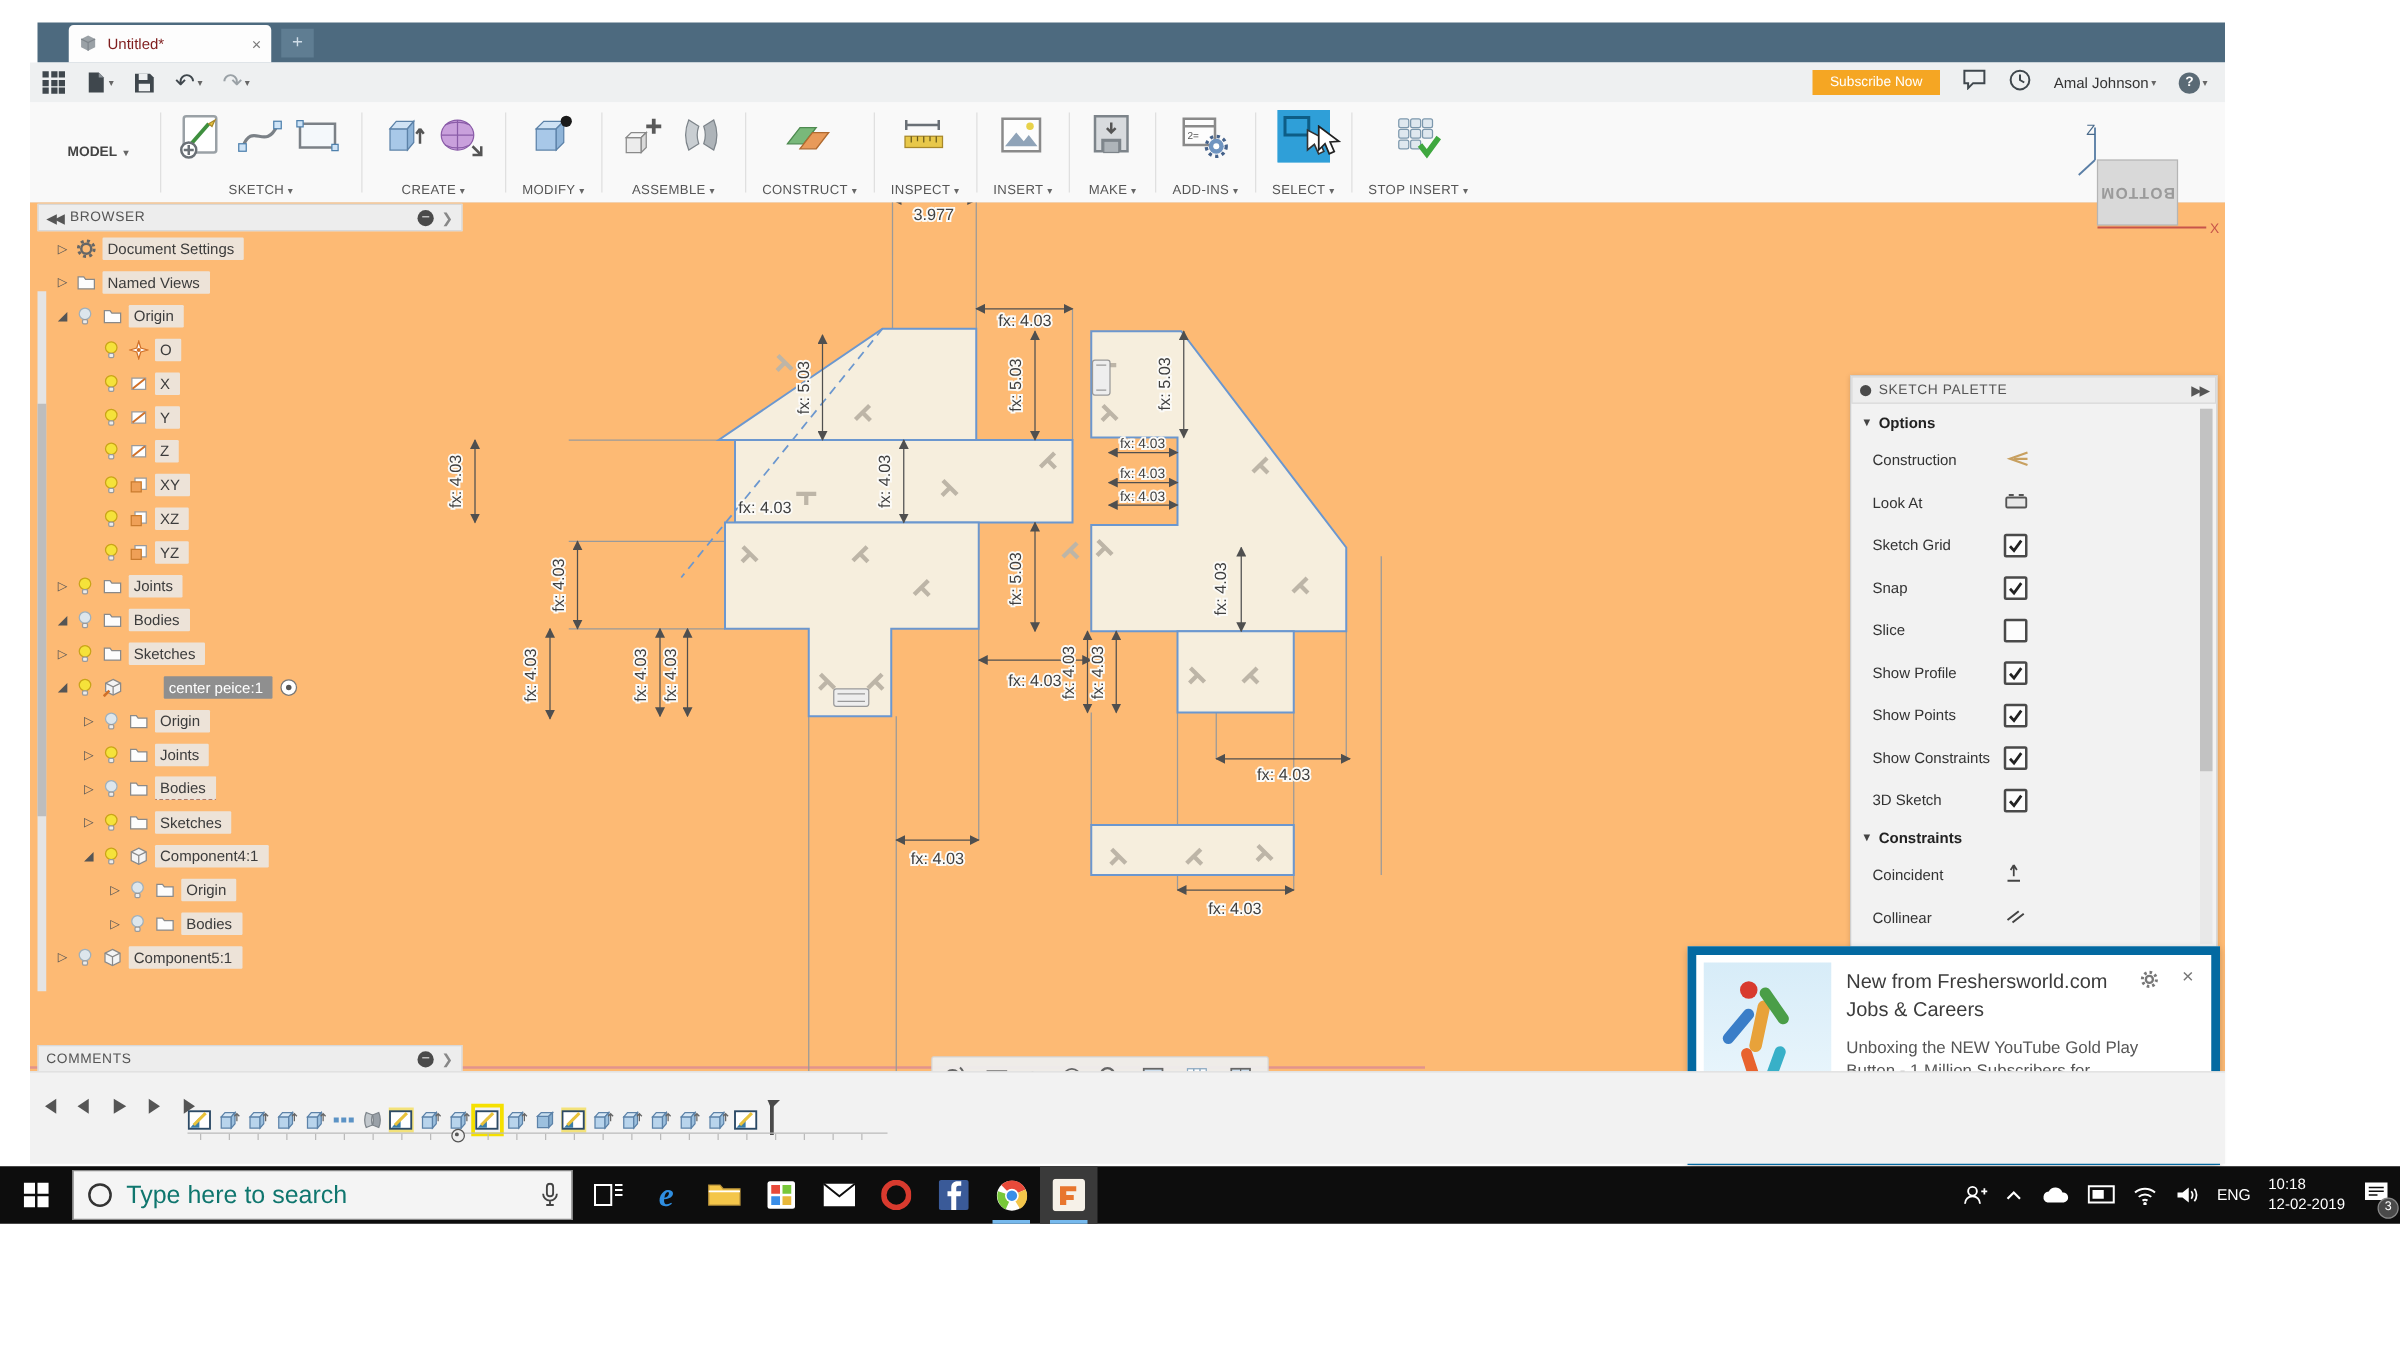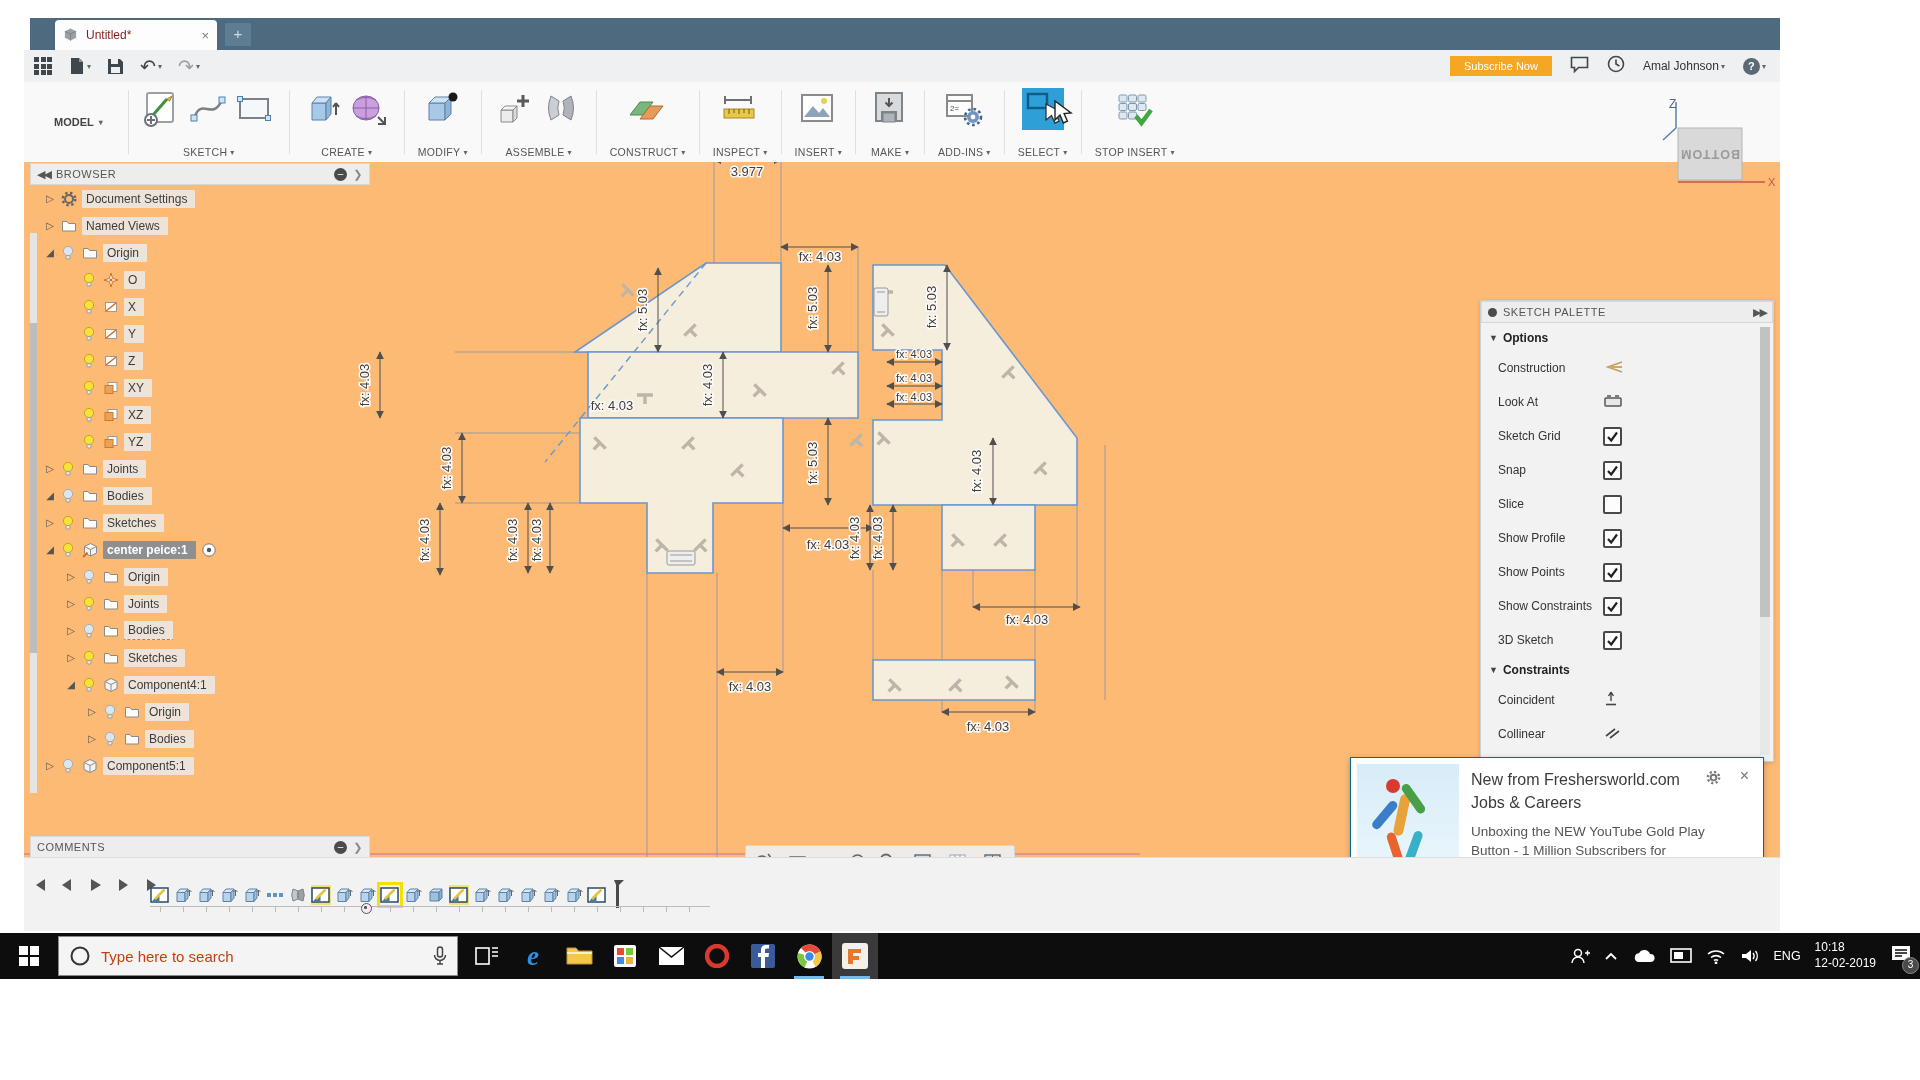--- a/index.html
+++ b/index.html
@@ -43,38 +43,38 @@
   #browser{left:30px;top:163px;width:340px;height:672px;}
   .pan-head{height:20px;background:#ededed;border:1px solid #d8d8d8;display:flex;align-items:center;
     font-size:11px;color:#555;letter-spacing:.5px;padding:0 6px;gap:6px;}
   .pan-head .spacer{flex:1;}
   .dotmin{width:13px;height:13px;border-radius:50%;background:#4a4a4a;color:#fff;font-size:10px;
     line-height:12px;text-align:center;}
   #tree{position:absolute;left:0;top:22px;right:0;}
   .trow{height:27px;display:flex;align-items:center;gap:5px;font-size:12px;color:#3c3c3c;}
   .trow .arr{width:12px;text-align:center;color:#555;font-size:10px;}
   .trow .lbl{background:rgba(234,234,234,.85);padding:2px 8px 2px 4px;border-radius:1px;}
-  .trow.sel .lbl{background:#8f8f8f;color:#fff;font-weight:bold;}
+  .trow.sel .lbl{background:#8f8f8f;color:#fff;font-weight:normal;margin-left:28px;}
   .trow .lbl.dash{border-bottom:1px dashed #b07a6a;}
   .tico{width:16px;height:16px;display:inline-block;}
   #brw-scroll{left:0px;top:70px;width:7px;height:560px;background:#e4e4e4;}
   #brw-thumb{left:0;top:90px;width:7px;height:330px;background:#bdbdbd;}
   #comments{left:30px;top:836px;width:340px;height:24px;}
   
   #palette{left:1480px;top:300px;width:292px;height:460px;background:#f2f2f2;border:1px solid #cfcfcf;
     box-shadow:0 1px 4px rgba(0,0,0,.15);}
   #pal-rows{position:absolute;left:0;top:24px;right:14px;}
   .prow{display:flex;align-items:center;height:34px;padding-left:17px;font-size:12px;color:#333;}
   .prow.hdr{height:26px;font-weight:bold;color:#222;gap:5px;padding-left:8px;}
   .prow .plbl{width:105px;}
   .chk{width:15px;height:15px;border:2px solid #4a4a4a;border-radius:2px;background:#fdfdfd;}
   #pal-scroll{right:3px;top:26px;width:10px;bottom:6px;background:#e8e8e8;}
   #pal-thumb{left:0;top:0px;width:10px;height:290px;background:#c2c2c2;}
   
-  #ad{left:1350px;top:757px;width:412px;height:161px;background:#fff;border:1px solid #0369a1;
+  #ad{left:1350px;top:757px;width:412px;height:161px;background:#fff;border:7px solid #0369a1;
     box-shadow:0 2px 6px rgba(0,0,0,.25);}
   #ad-logo{left:6px;top:6px;width:102px;height:148px;background:linear-gradient(#d7ecf8,#f2fafe);}
   #ad-logo .fw{position:absolute;left:0;right:0;bottom:6px;text-align:center;font-size:10px;font-weight:bold;}
   #ad-text{left:120px;top:10px;width:245px;}
   #ad-title{font-size:16px;color:#3c3c3c;line-height:1.45;}
   #ad-body{font-size:13.5px;color:#555;margin-top:9px;line-height:1.35;}
   #ad-url{font-size:13px;color:#a8a8a8;margin-top:11px;}
   #ad-gear{right:42px;top:12px;color:#777;font-size:15px;}
   #ad-close{right:14px;top:9px;color:#777;font-size:16px;}
   
@@ -89,21 +89,21 @@
   #tl-icons{left:126px;top:20px;display:flex;gap:3px;align-items:center;}
   .tli{width:20px;height:20px;position:relative;}
   .tli.hl{background:#f3e27a;}
   .tli.bord{outline:3px solid #f5e000;}
   #tl-ruler{left:126px;top:48px;width:560px;height:10px;border-top:1px solid #bbb;}
   
   #taskbar{left:0;top:933px;width:1920px;height:46px;background:#0d0d0d;display:flex;align-items:center;}
   #start{width:58px;height:46px;display:flex;align-items:center;justify-content:center;}
   #searchbox{width:400px;height:40px;background:#f4f4f4;border:1px solid #888;display:flex;
     align-items:center;gap:10px;padding:0 10px;box-sizing:border-box;}
-  #searchbox .ph{color:#c2410c;font-size:15px;flex:1;}
+  #searchbox .ph{color:#0f766e;font-size:20px;flex:1;}
   .tb-app{width:46px;height:46px;display:flex;align-items:center;justify-content:center;position:relative;}
   .tb-app.active::after{content:"";position:absolute;left:8px;right:8px;bottom:0;height:3px;background:#76b9ed;}
   .tb-app.current{background:#3a3a3a;}
   #tray{position:absolute;right:8px;display:flex;align-items:center;gap:14px;color:#fff;}
   #clockblk{font-size:12px;line-height:1.3;}
   #notif{position:relative;}
   #notif .badge{position:absolute;right:-7px;bottom:-6px;width:15px;height:15px;border-radius:50%;
     background:#4a4a4a;border:1px solid #888;color:#fff;font-size:10px;text-align:center;line-height:14px;}
   .trayico{display:flex;align-items:center;}
   #eng{font-size:12.5px;}

